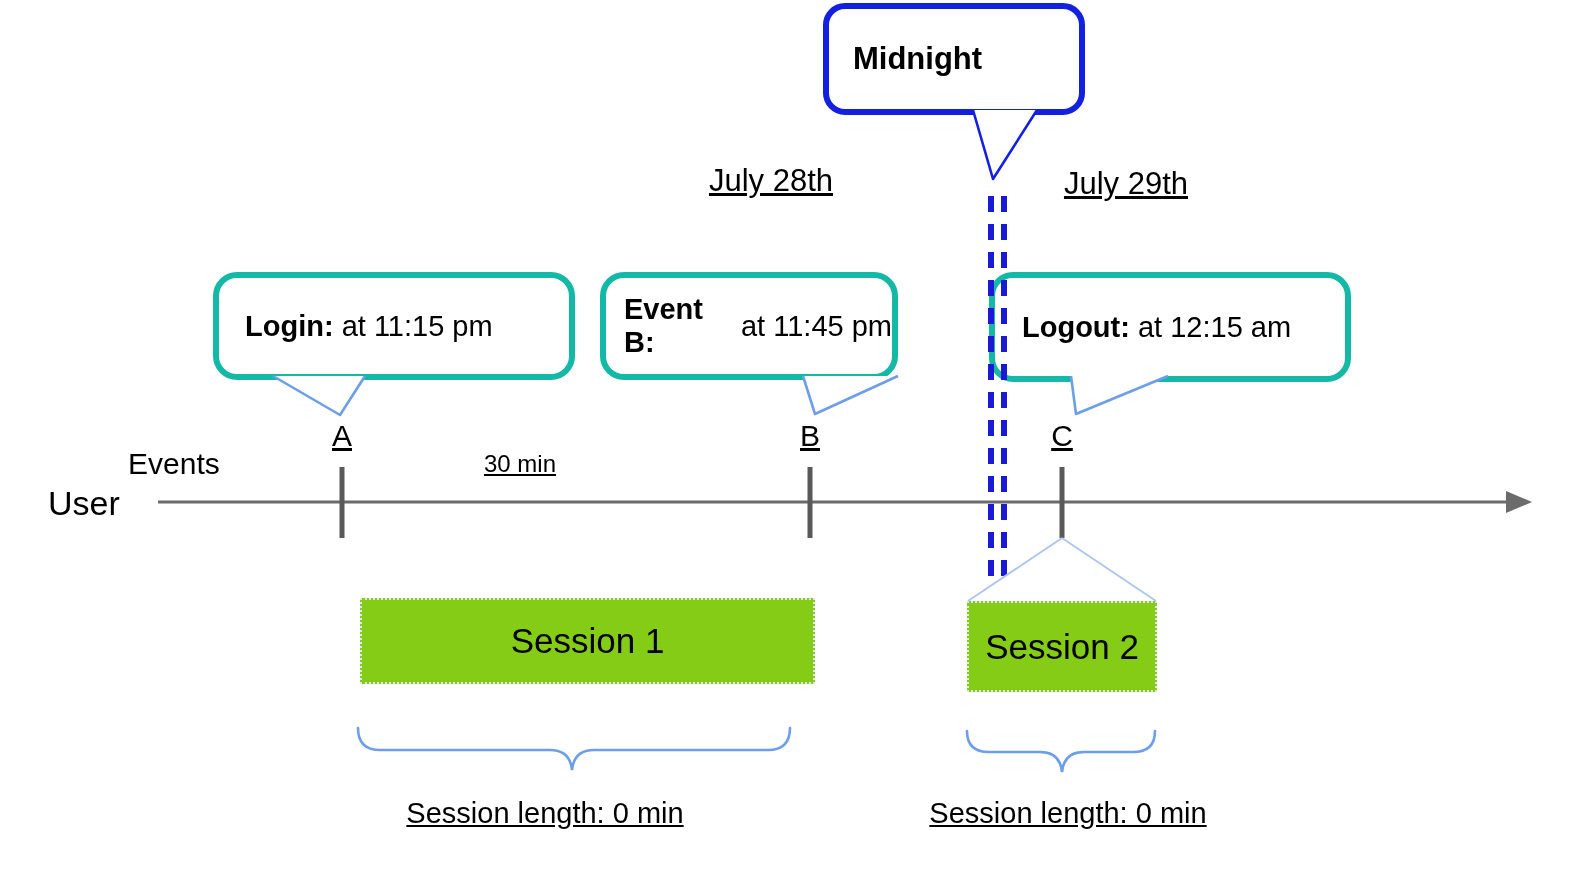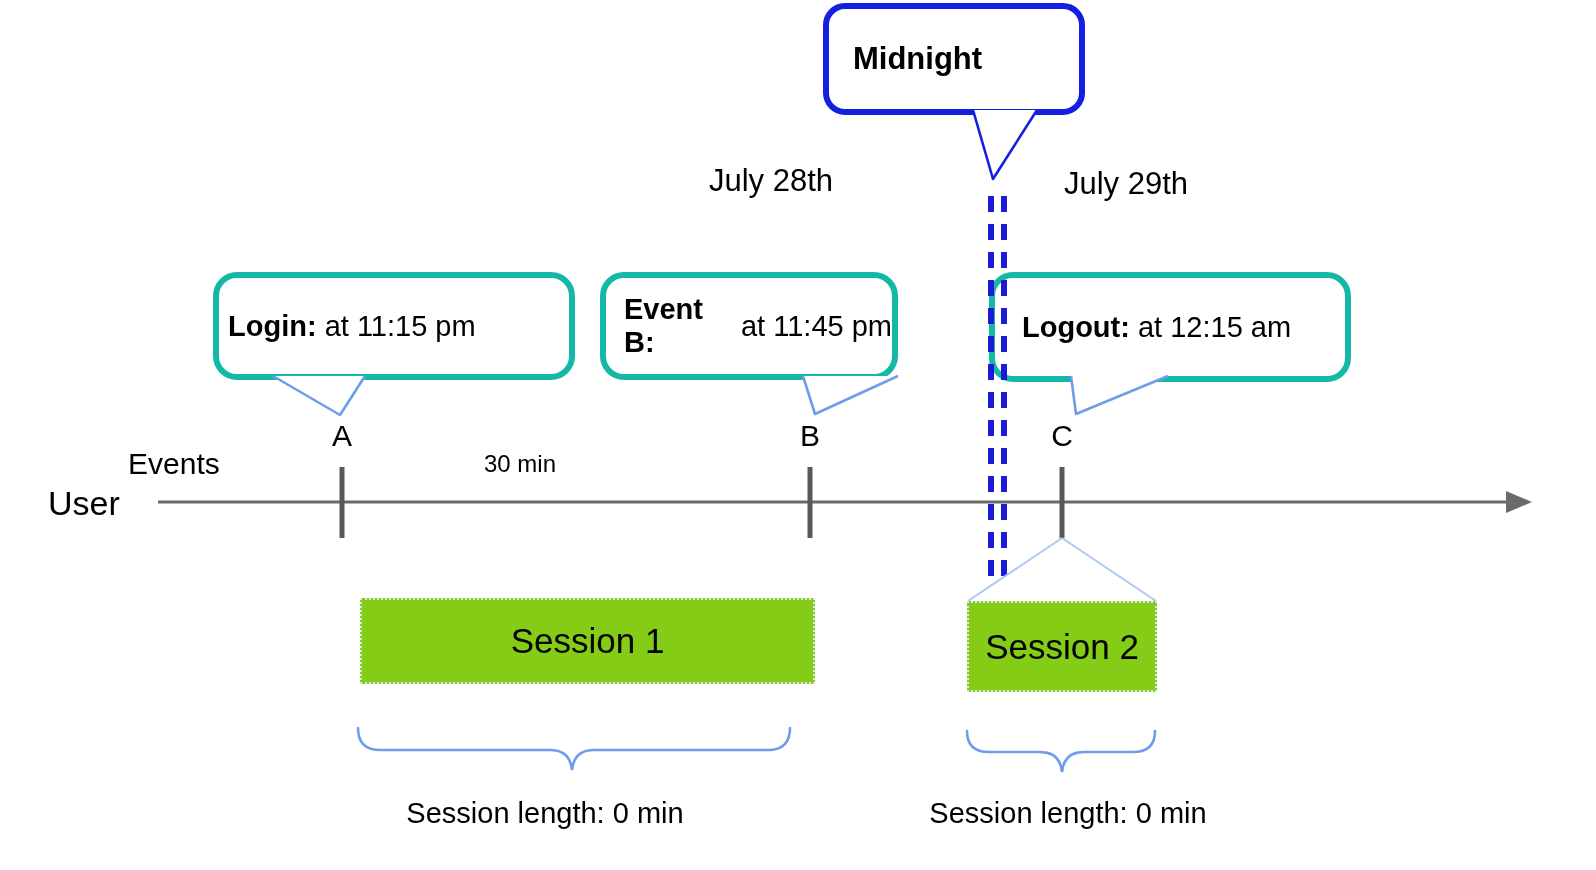--- a/index.html
+++ b/index.html
@@ -3,21 +3,21 @@
 <meta charset="utf-8">
 <style>
   html,body{margin:0;padding:0;}
   body{
     width:1596px;height:870px;position:relative;overflow:hidden;
     background:#ffffff;
     font-family:"Liberation Sans", sans-serif;
     color:#000000;
   }
   .abs{position:absolute;}
-  .center-x{transform:translateX(-50%);}
+  .center-x{transform:translateX(-50%);text-decoration:underline;}
   .label{white-space:nowrap;}
 
   
   .bubble{
     position:absolute;
     box-sizing:border-box;
     background:#ffffff;
     border:6px solid #14b8a6;
     border-radius:24px;
     display:flex;align-items:center;
@@ -49,21 +49,21 @@
   .length-label{font-size:29px;}
   .txt{z-index:3;}
 </style>
 </head>
 <body>
 
 <div class="bubble dark" style="left:823px;top:3px;width:262px;height:112px;padding-left:24px;font-size:31px;">
   <span class="bold">Midnight</span>
 </div>
 
-<div class="bubble" style="left:213px;top:272px;width:362px;height:108px;padding-left:9px;">
+<div class="bubble" style="left:213px;top:272px;width:362px;height:108px;padding-left:26px;">
   <span class="bold">Login:</span>
     <span class="rest"> at 11:15 pm</span>
 </div>
 
 <div class="bubble" style="left:600px;top:272px;width:298px;height:108px;padding-left:18px;align-items:center;">
   <span class="bold">Event B:</span>
     <span class="rest"> at 11:45 pm</span>
 </div>
 
 <div class="bubble" style="left:989px;top:272px;width:362px;height:110px;padding-left:27px;">

